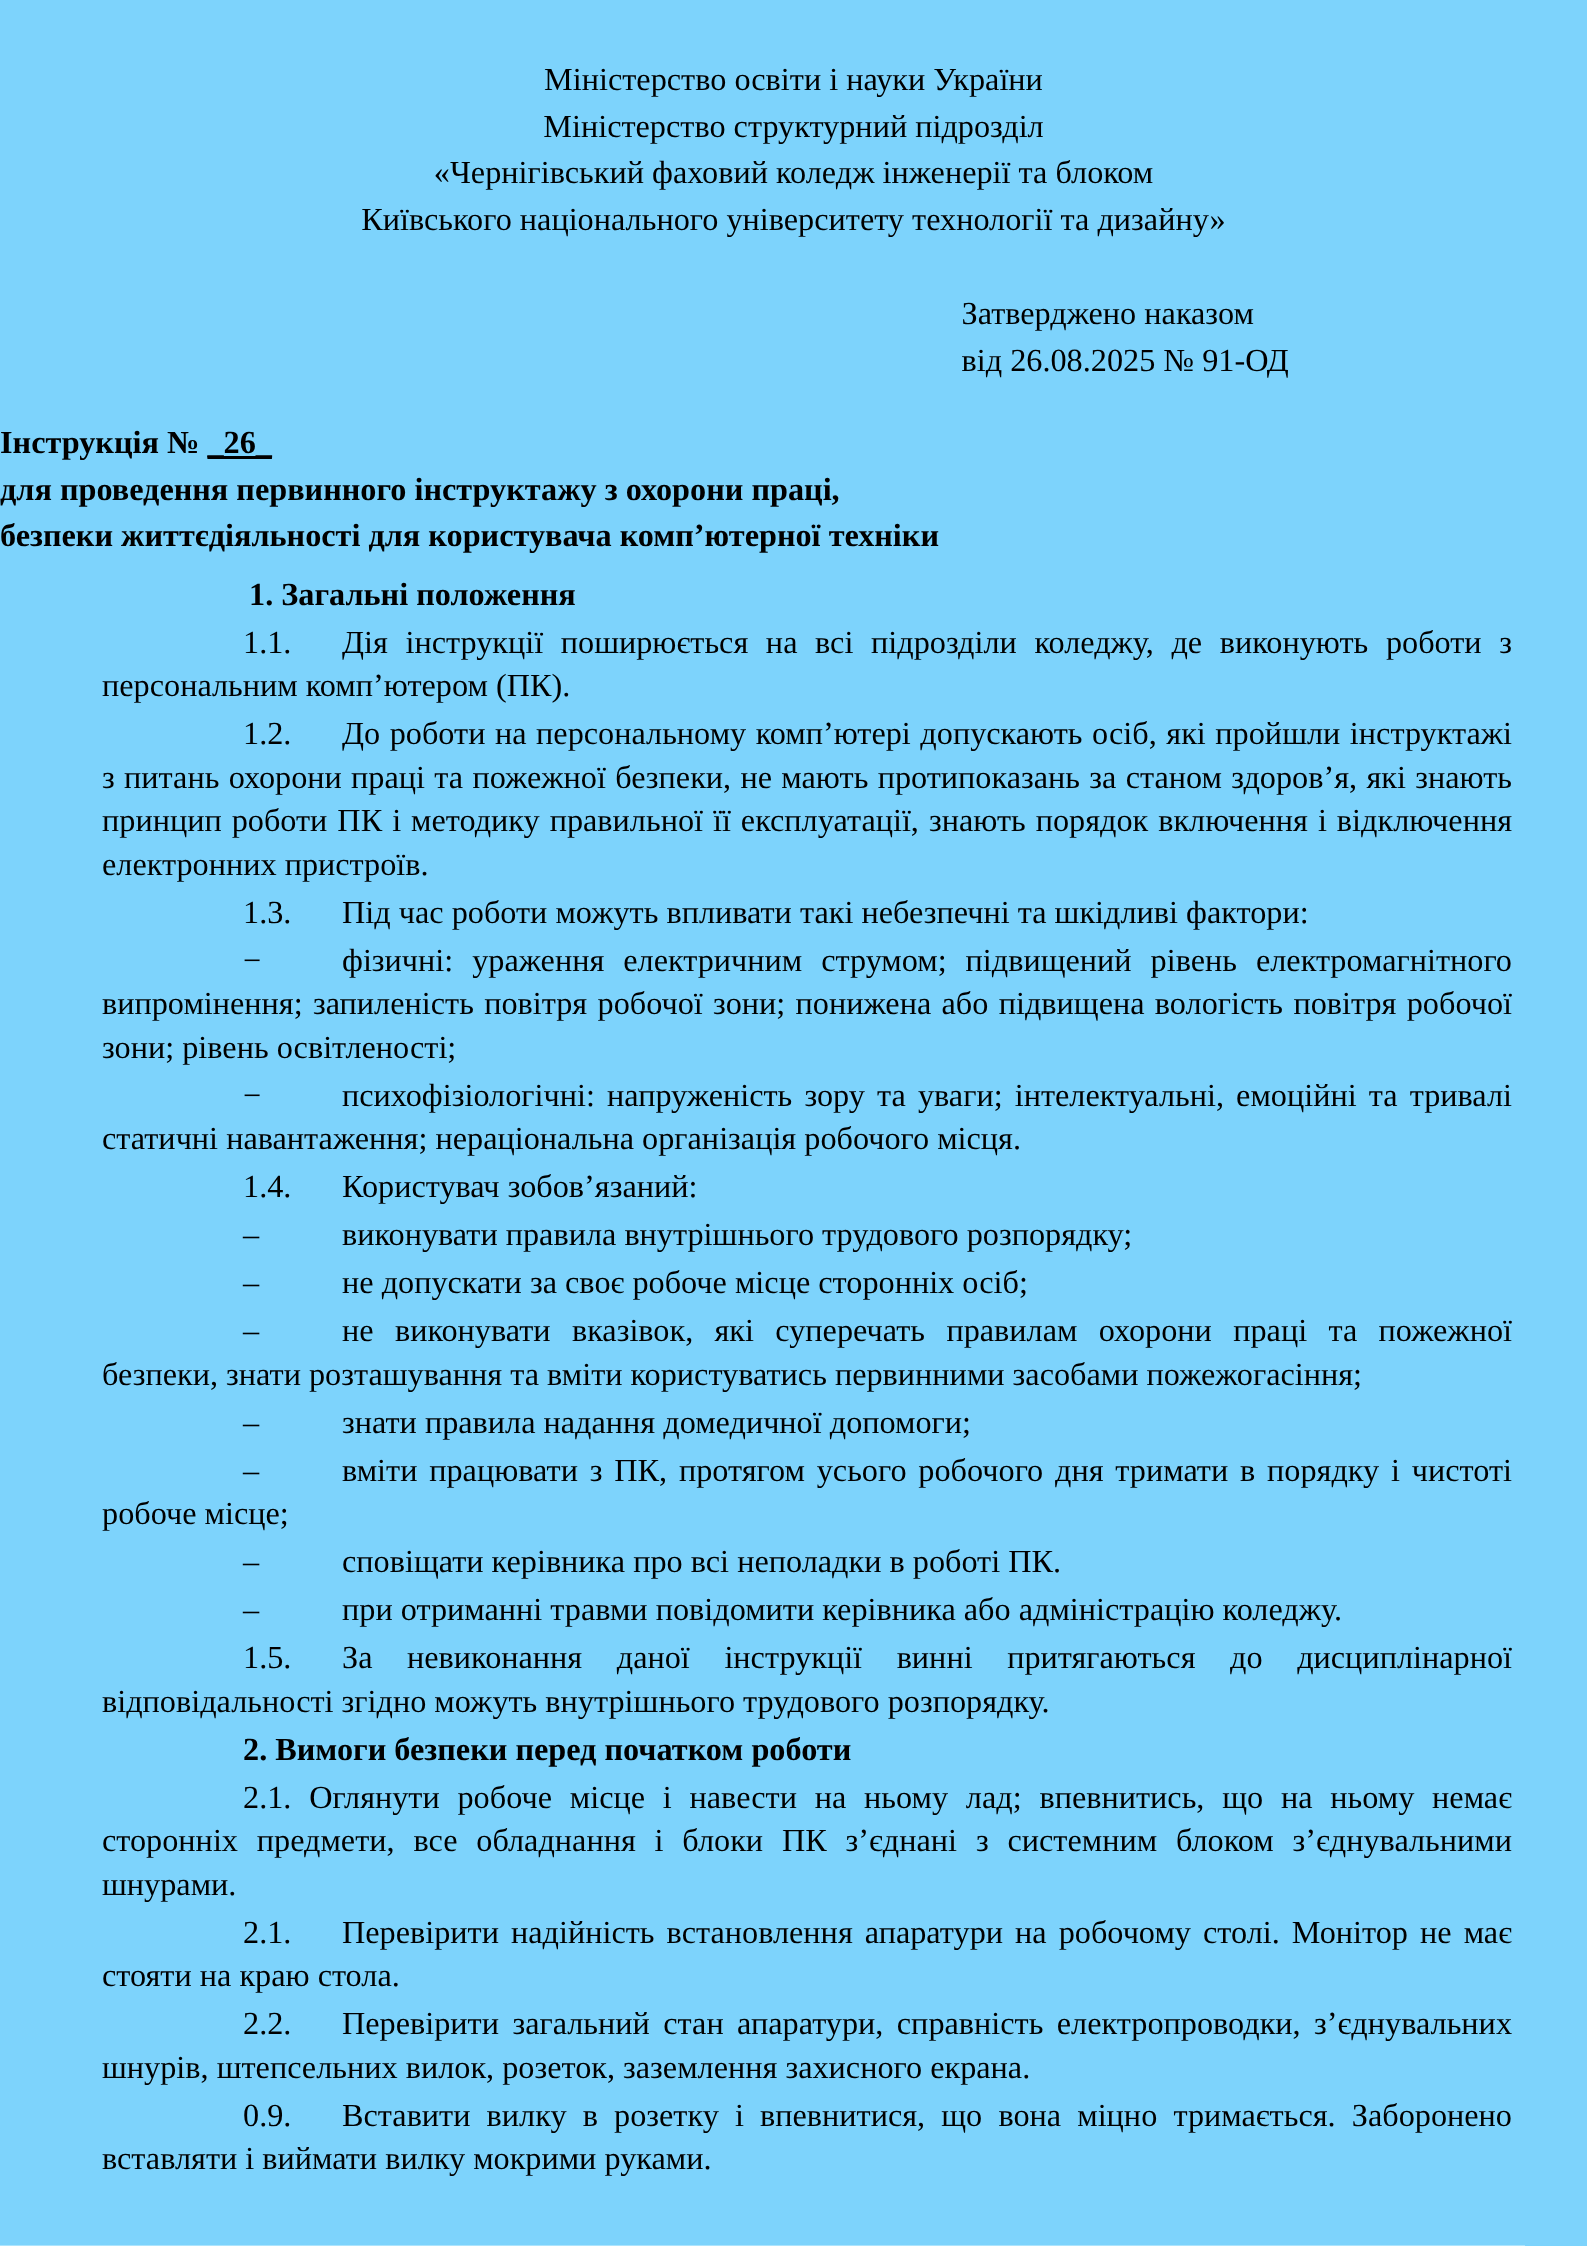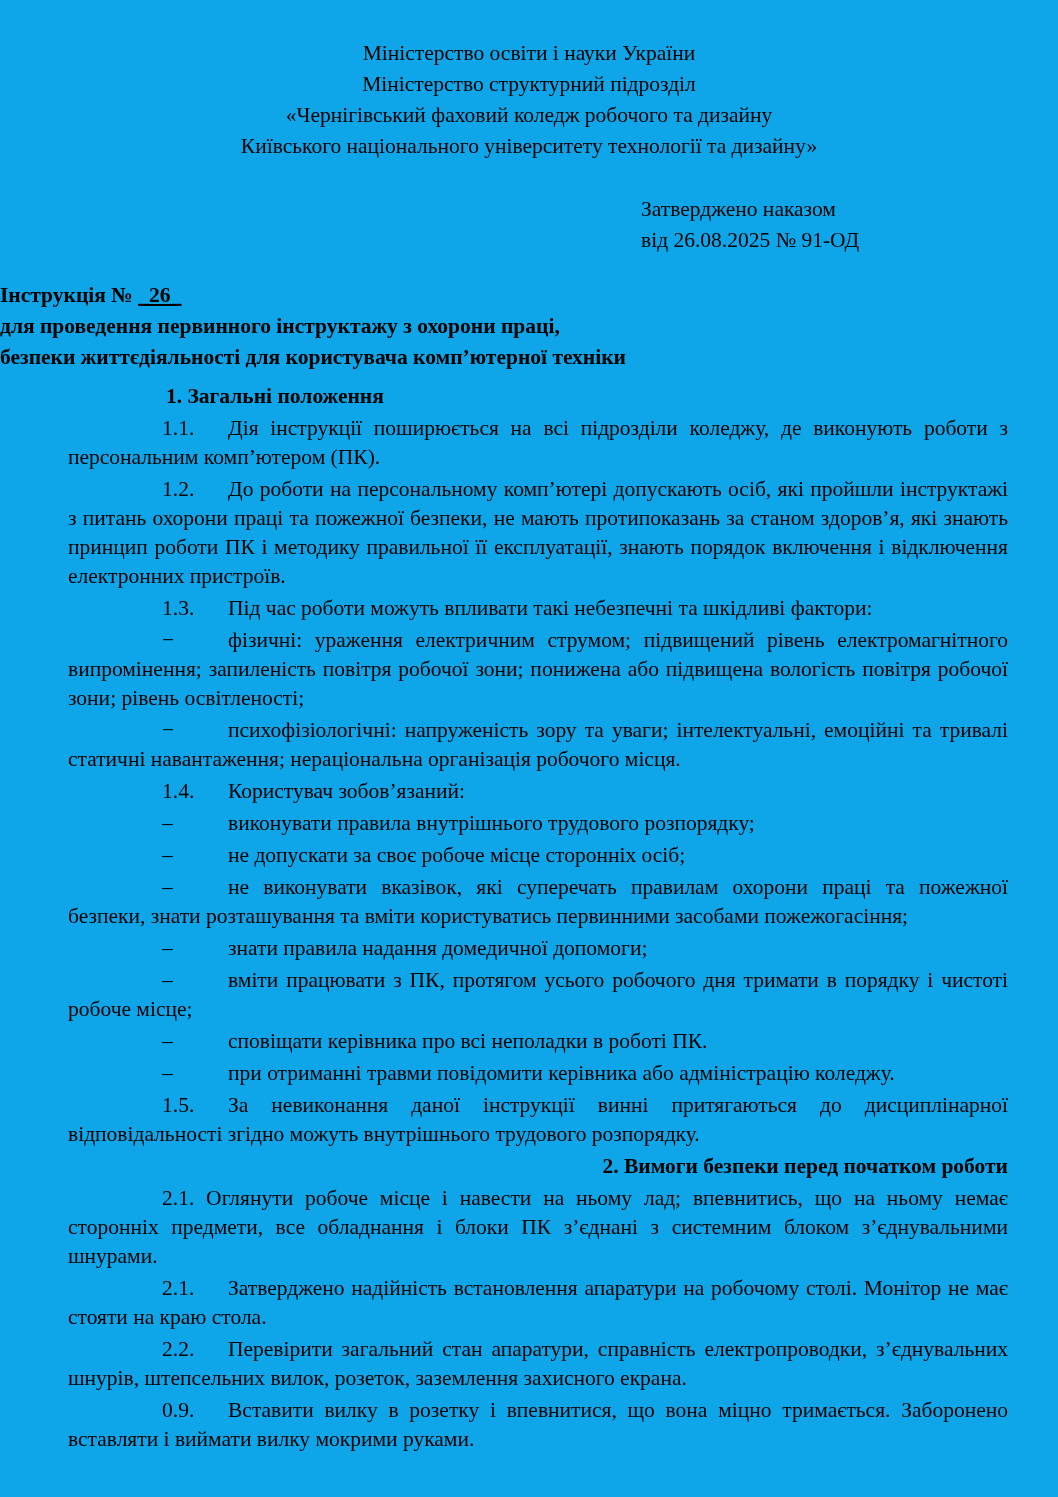--- a/index.html
+++ b/index.html
@@ -1,45 +1,45 @@
 <!DOCTYPE html>
 <html><head>
 <meta charset="utf-8">
 <style>
   html, body { margin: 0; padding: 0; background: #ffffff; }
   body { width: 1058px; height: 1497px; overflow: hidden; position: relative; }
   .page {
     position: absolute; left: 0; top: 0; width: 1058px; height: 1497px;
-    background: #0ea5e9; color: #000000;
+    background: #7dd3fc; color: #000000;
     font-family: "Liberation Serif", "DejaVu Serif", serif;
     font-size: 21.5px;
   }
   .header { position: absolute; top: 38px; left: 0; width: 1058px; text-align: center; line-height: 31px; }
   .header div { white-space: nowrap; }
   .approval { position: absolute; top: 194px; left: 641px; line-height: 31px; white-space: nowrap; }
   .title-block { position: absolute; top: 280px; left: 0; width: 1058px; text-align: left; font-weight: bold; line-height: 31px; }
   .title-block div { white-space: nowrap; }
   .title-num { text-decoration: underline; }
   .body { position: absolute; top: 382px; left: 68px; width: 940px; line-height: 29px; }
   .para { text-align: justify; text-align-last: left; margin: 0 0 3px 0; }
   .para.indent { text-indent: 94px; }
   .num { display: inline-block; min-width: 66px; text-indent: 0; }
   .dash { display: inline-block; min-width: 66px; text-indent: 0; }
   .section { font-weight: bold; padding-left: 98px; margin: 0 0 3px 0; white-space: nowrap; }
-  .section.s2 { padding-left: 94px; text-align: right; }
+  .section.s2 { padding-left: 94px; }
 </style>
 </head>
 <body>
 
 <div class="page">
 
   <div class="header">
     <div>Міністерство освіти і науки України</div>
     <div>Міністерство структурний підрозділ</div>
-    <div>«Чернігівський фаховий  коледж робочого та дизайну</div>
+    <div>«Чернігівський фаховий  коледж інженерії та блоком</div>
     <div>Київського національного університету технології та дизайну»</div>
   </div>
 
   <div class="approval">
     <div>Затверджено наказом</div>
     <div>від 26.08.2025  № 91-ОД</div>
   </div>
 
   <div class="title-block">
     <div><span>Інструкція № </span><span class="title-num">_26_</span></div>
@@ -62,18 +62,18 @@
     <p class="para indent"><span class="dash">–</span><span>не виконувати вказівок, які суперечать правилам охорони праці та пожежної безпеки, знати розташування та вміти користуватись первинними засобами пожежогасіння;</span></p>
     <p class="para indent"><span class="dash">–</span><span>знати правила надання домедичної допомоги;</span></p>
     <p class="para indent"><span class="dash">–</span><span>вміти працювати з ПК, протягом усього робочого дня тримати в порядку і чистоті робоче місце;</span></p>
     <p class="para indent"><span class="dash">–</span><span>сповіщати керівника про всі неполадки в роботі ПК.</span></p>
     <p class="para indent"><span class="dash">–</span><span>при отриманні травми повідомити керівника або адміністрацію коледжу.</span></p>
     <p class="para indent"><span class="num">1.5.</span><span>За невиконання даної інструкції винні притягаються до дисциплінарної відповідальності згідно можуть внутрішнього трудового розпорядку.</span></p>
 
     <div class="section s2">2. Вимоги безпеки перед початком роботи</div>
 
     <p class="para indent"><span>2.1. </span><span>Оглянути робоче місце і навести на ньому лад; впевнитись, що на ньому немає сторонніх предмети, все обладнання і блоки ПК з’єднані з системним блоком з’єднувальними шнурами.</span></p>
-    <p class="para indent"><span class="num">2.1.</span><span>Затверджено надійність встановлення апаратури на робочому столі. Монітор не має стояти на краю стола.</span></p>
+    <p class="para indent"><span class="num">2.1.</span><span>Перевірити надійність встановлення апаратури на робочому столі. Монітор не має стояти на краю стола.</span></p>
     <p class="para indent"><span class="num">2.2.</span><span>Перевірити загальний стан апаратури, справність електропроводки, з’єднувальних шнурів, штепсельних вилок, розеток, заземлення захисного екрана.</span></p>
     <p class="para indent"><span class="num">0.9.</span><span>Вставити вилку в розетку і впевнитися, що вона міцно тримається. Заборонено вставляти і виймати вилку мокрими руками.</span></p>
 
   </div>
 </div>
 
 </body></html>

